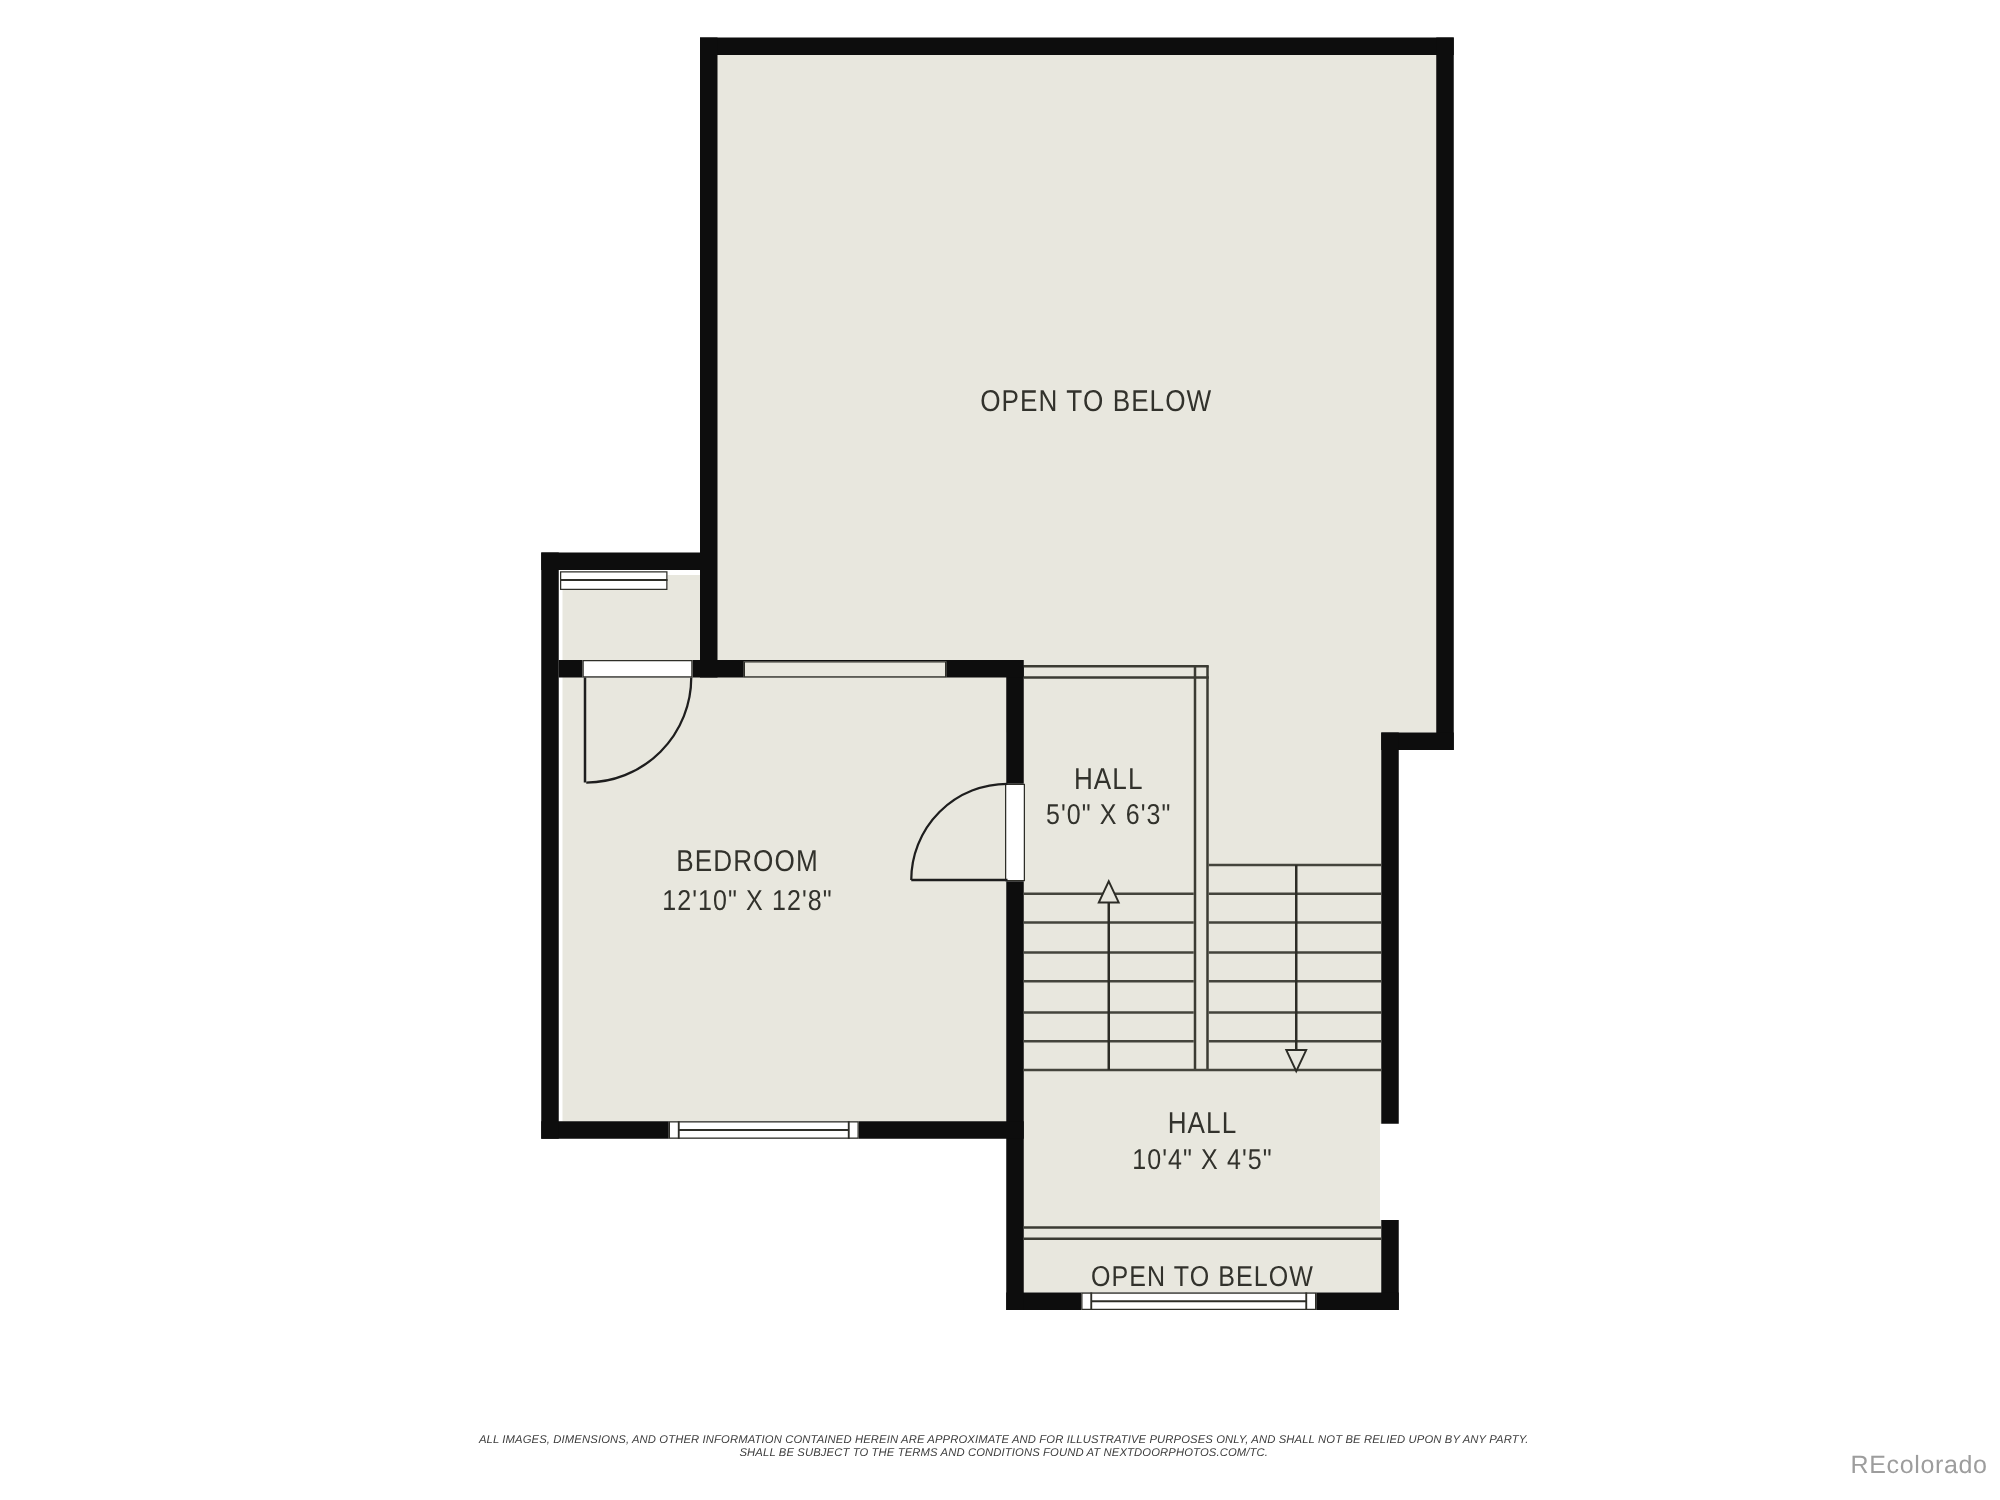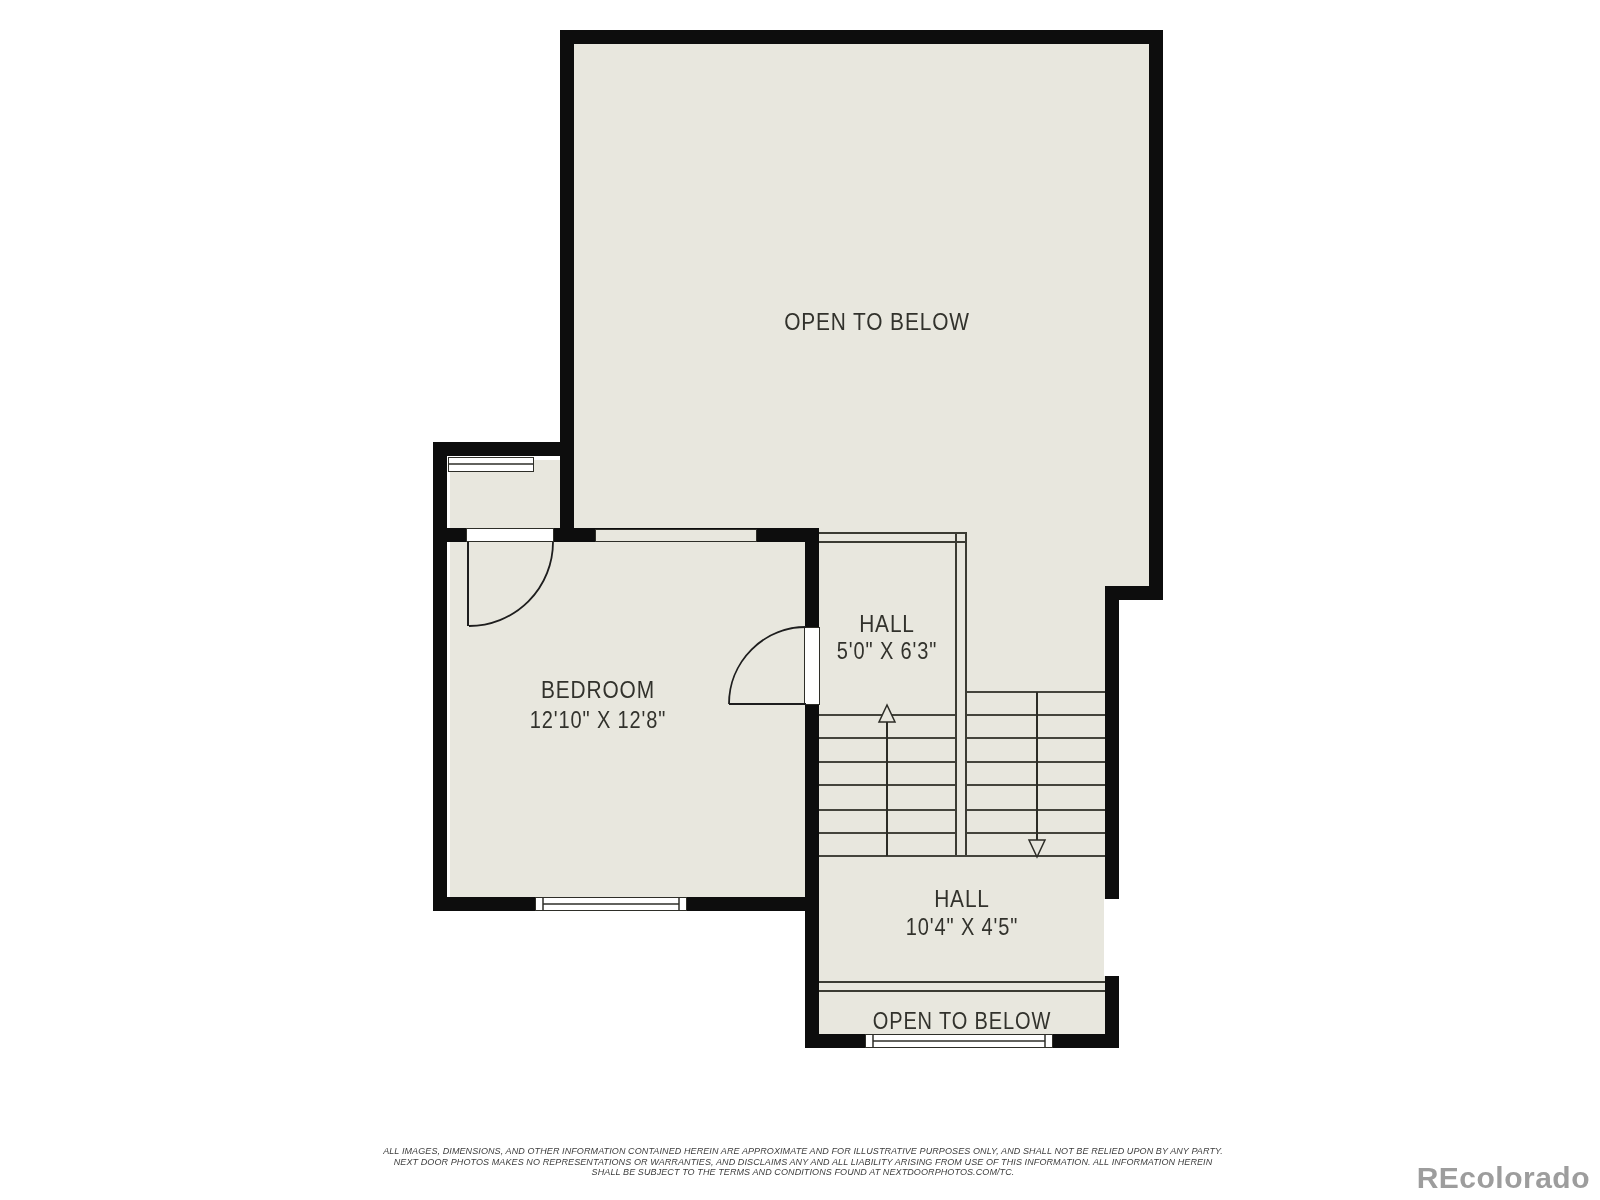--- a/index.html
+++ b/index.html
@@ -28,23 +28,22 @@
     color:var(--label-text);white-space:nowrap;
     transform:translateX(-50%) scaleX(0.87);
   }
   .dims{font-size:23px;line-height:26px;}
   .label--sm{font-size:23px;}
   .disclaimer{
     position:absolute;top:1146px;left:303px;width:1000px;text-align:center;
     font-size:9px;line-height:10.7px;color:var(--disclaimer-text);letter-spacing:0.1px;font-style:italic;
   }
   .watermark{
-    position:absolute;top:1161px;right:10px;font-size:30px;color:var(--watermark-text);
+    position:absolute;top:1161px;right:10px;font-size:20px;color:var(--watermark-text);
     letter-spacing:0.5px;
-    font-weight:bold;
   }
 </style>
 </head>
 <body>
 
 <div class="canvas">
 
   <div class="fill" style="left:573px;top:43px;width:577px;height:543px;"></div>
   <div class="fill" style="left:450px;top:460px;width:355px;height:437px;"></div>
   <div class="fill" style="left:817px;top:532px;width:288px;height:502px;"></div>
@@ -141,19 +140,18 @@
   <div class="label" style="left:887px;top:610px;">HALL</div>
   <div class="label dims" style="left:887px;top:638px;">5'0" X 6'3"</div>
 
   <div class="label" style="left:962px;top:885px;">HALL</div>
   <div class="label dims" style="left:962px;top:914px;">10'4" X 4'5"</div>
 
   <div class="label label--sm" style="left:962px;top:1007px;">OPEN TO BELOW</div>
 
   <div class="disclaimer">
     <div>ALL IMAGES, DIMENSIONS, AND OTHER INFORMATION CONTAINED HEREIN ARE APPROXIMATE AND FOR ILLUSTRATIVE PURPOSES ONLY, AND SHALL NOT BE RELIED UPON BY ANY PARTY.</div>
-    <div>NEXT DOOR PHOTOS MAKES NO REPRESENTATIONS OR WARRANTIES, AND DISCLAIMS ANY AND ALL LIABILITY ARISING FROM USE OF THIS INFORMATION. ALL INFORMATION HEREIN</div>
     <div>SHALL BE SUBJECT TO THE TERMS AND CONDITIONS FOUND AT NEXTDOORPHOTOS.COM/TC.</div>
   </div>
 
   <div class="watermark">REcolorado</div>
 
 </div>
 
 </body></html>

